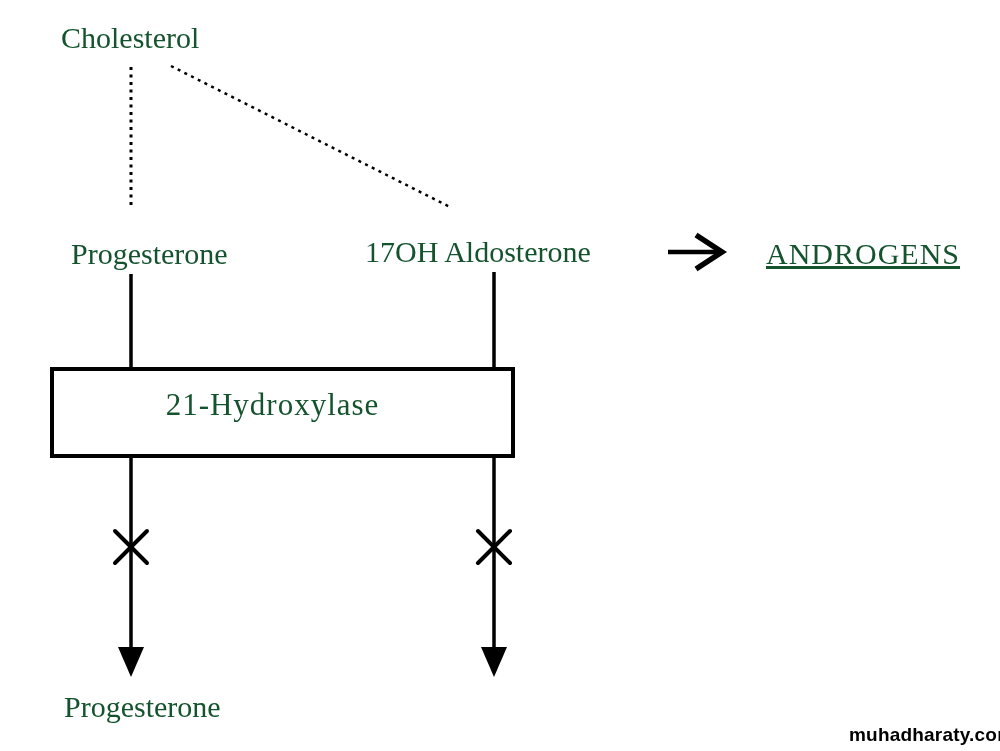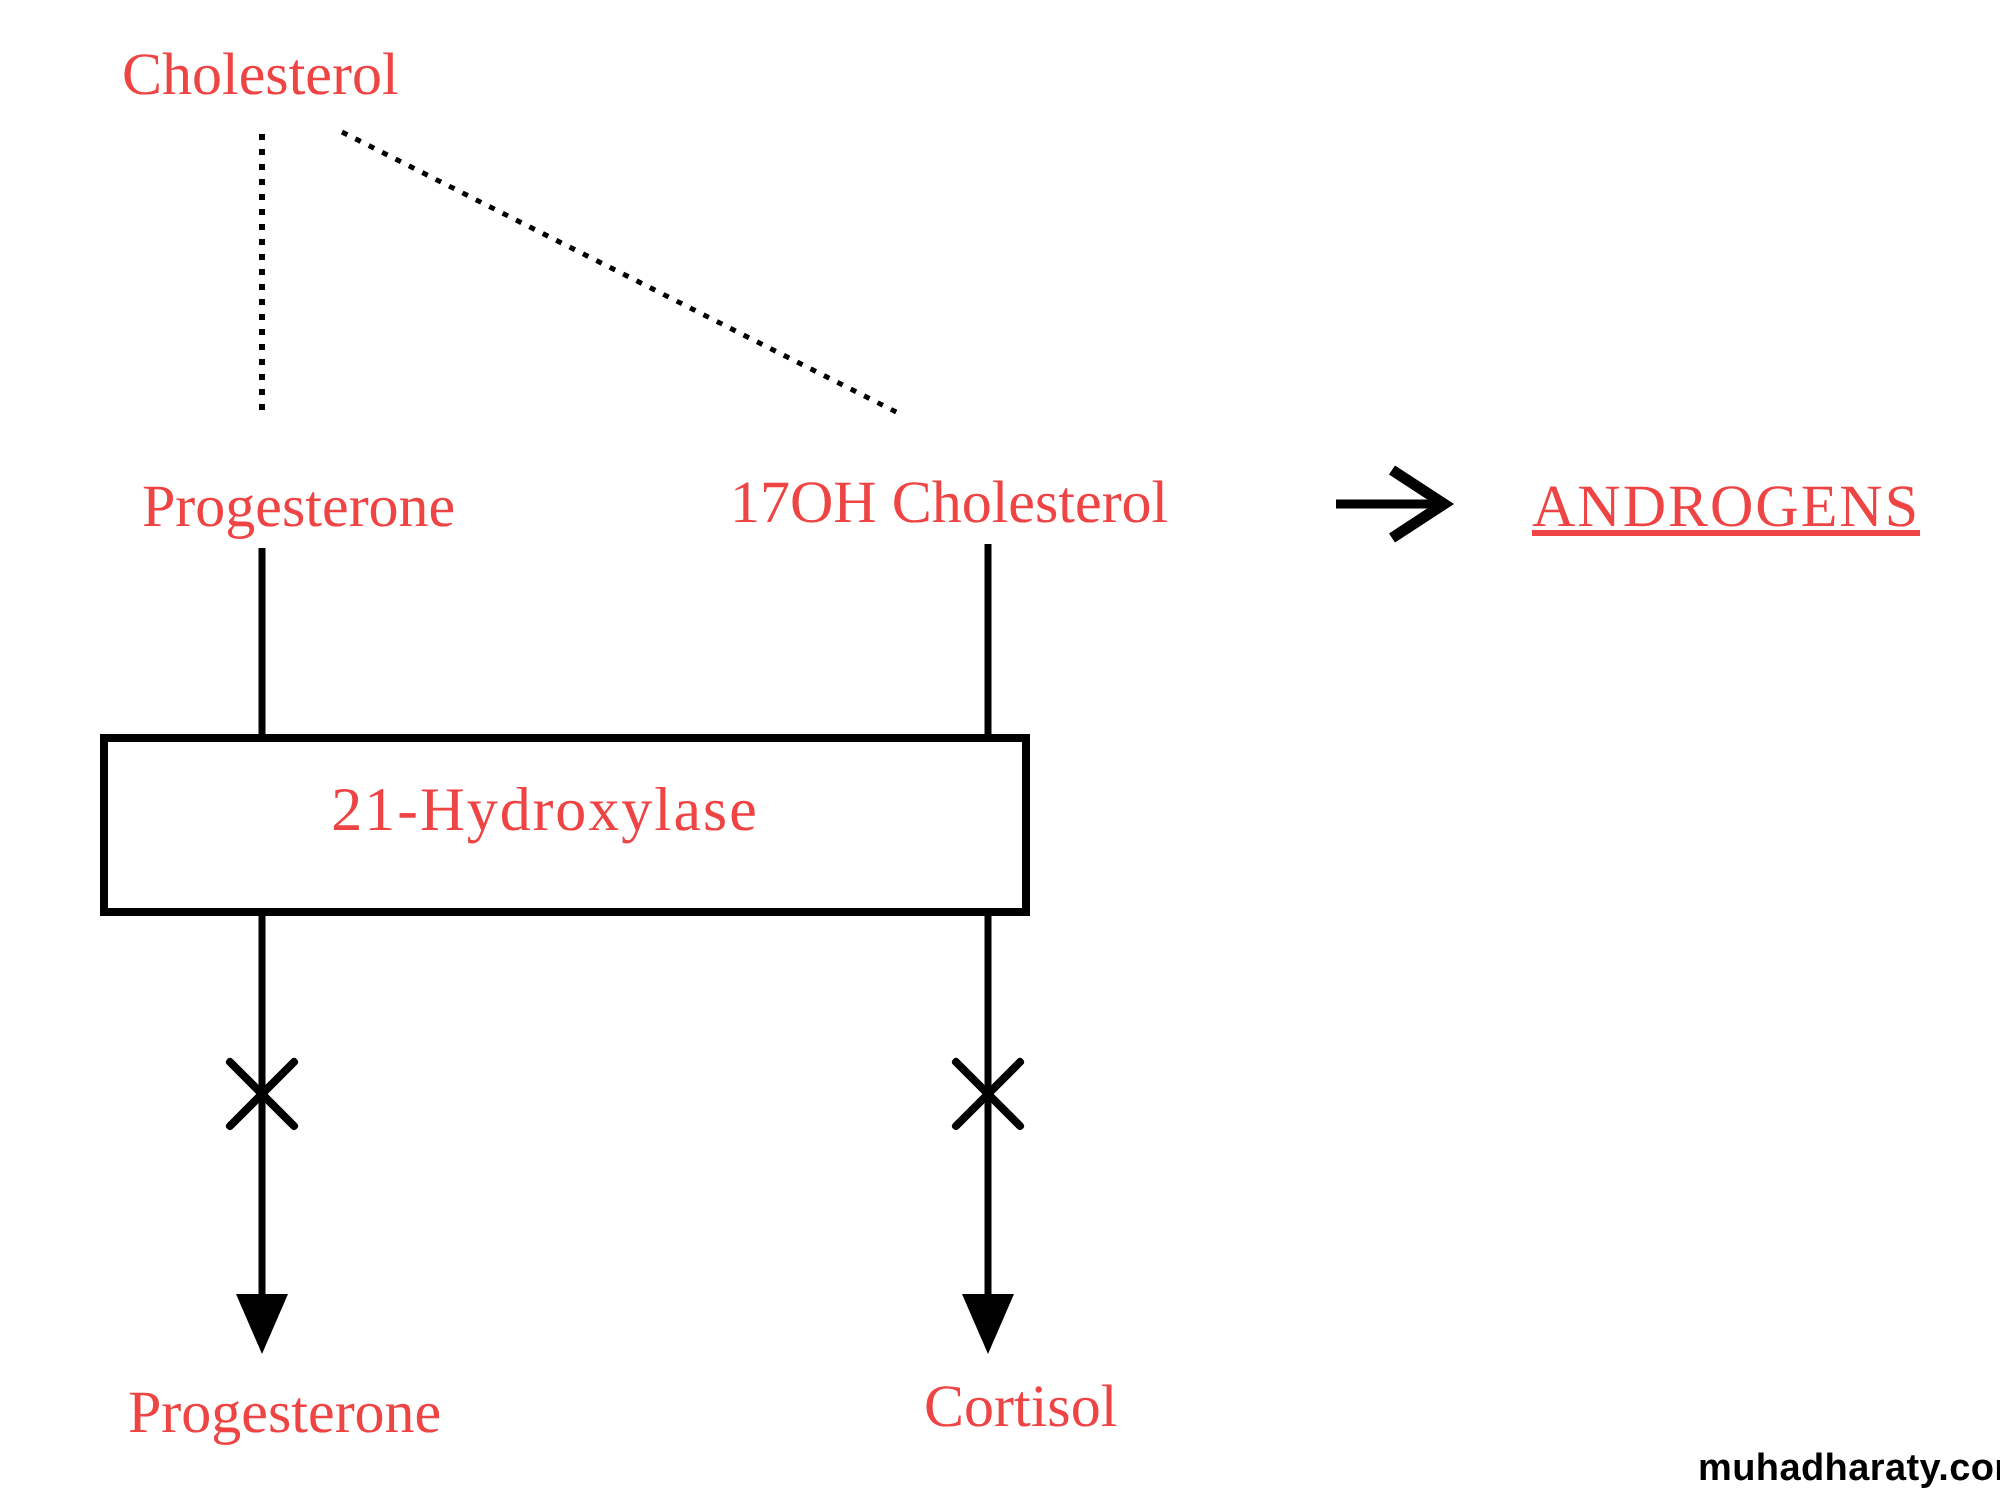--- a/index.html
+++ b/index.html
@@ -17,21 +17,21 @@
   }
   svg.connectors {
     position: absolute; left: 0; top: 0;
     width: 1000px; height: 751px;
   }
   .label {
     position: absolute;
     font-size: 30px;
     line-height: 1.1;
     white-space: nowrap;
-    color: #ef4444;
+    color: #14532d;
   }
   .lbl-cholesterol   { left: 61px;  top: 21px; }
   .lbl-progesterone  { left: 71px;  top: 237px; }
   .lbl-ohprog        { left: 365px; top: 235px; }
   .lbl-androgens     { left: 766px; top: 237px; letter-spacing: 1px; text-decoration: underline; }
   .lbl-aldosterone   { left: 64px;  top: 690px; }
   .lbl-cortisol      { left: 462px; top: 687px; }
   .enzyme-box {
     position: absolute;
     left: 50px; top: 367px;
@@ -90,20 +90,19 @@
       <polyline points="696,235 722,252 696,269" stroke-width="5.5"></polyline>
     </g>
   </svg>
 
   <div class="enzyme-box">
     <span class="label">21-Hydroxylase</span>
   </div>
 
   <div class="label lbl-cholesterol">Cholesterol</div>
   <div class="label lbl-progesterone">Progesterone</div>
-  <div class="label lbl-ohprog">17OH Cholesterol</div>
+  <div class="label lbl-ohprog">17OH Aldosterone</div>
   <div class="label lbl-androgens">ANDROGENS</div>
   <div class="label lbl-aldosterone">Progesterone</div>
-  <div class="label lbl-cortisol">Cortisol</div>
 
   <div class="watermark">muhadharaty.com</div>
 
 </div>
 
 </body></html>

